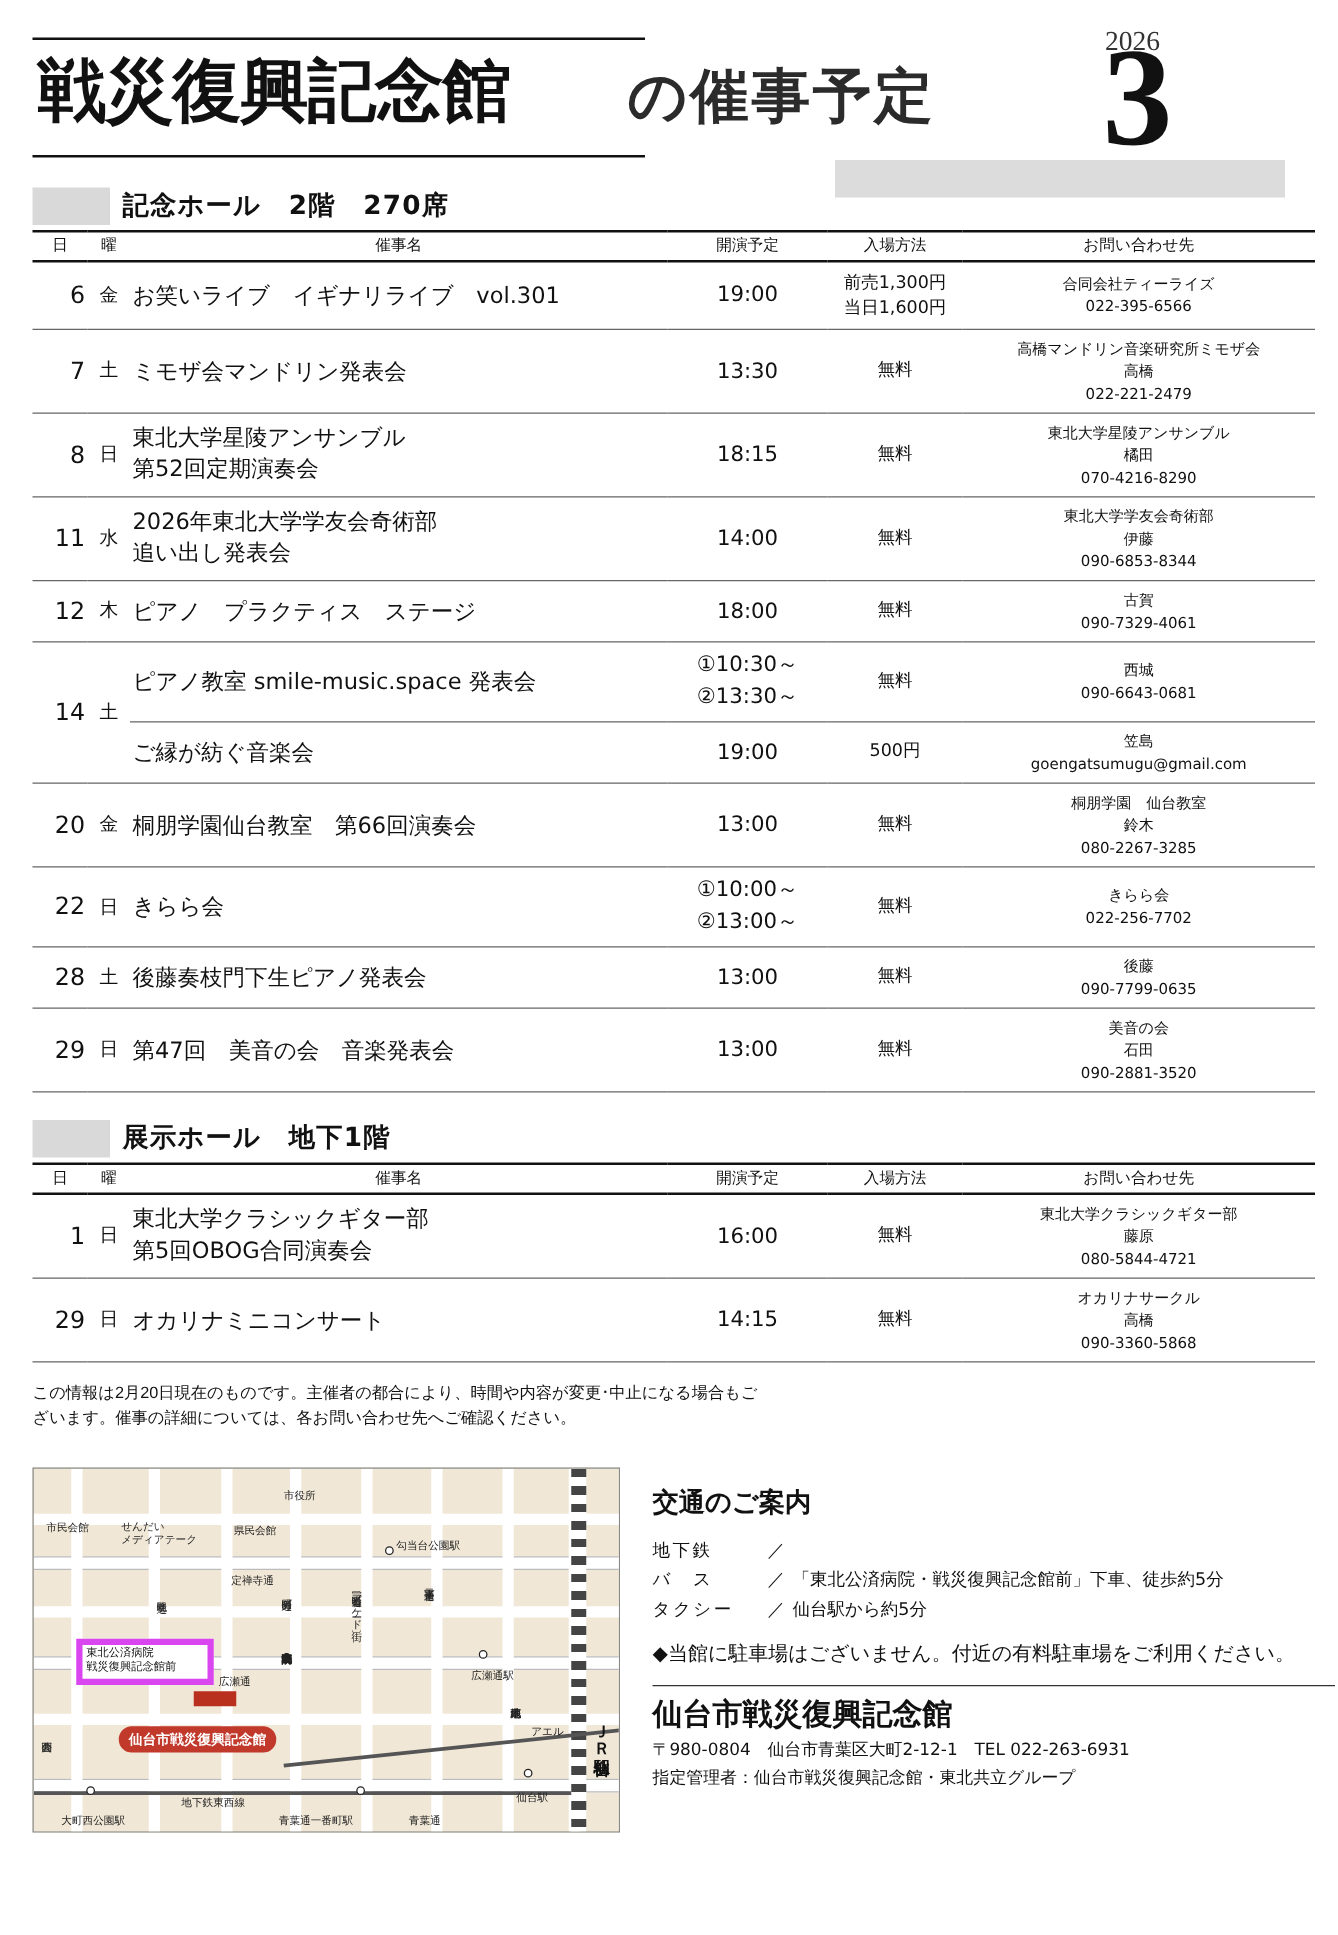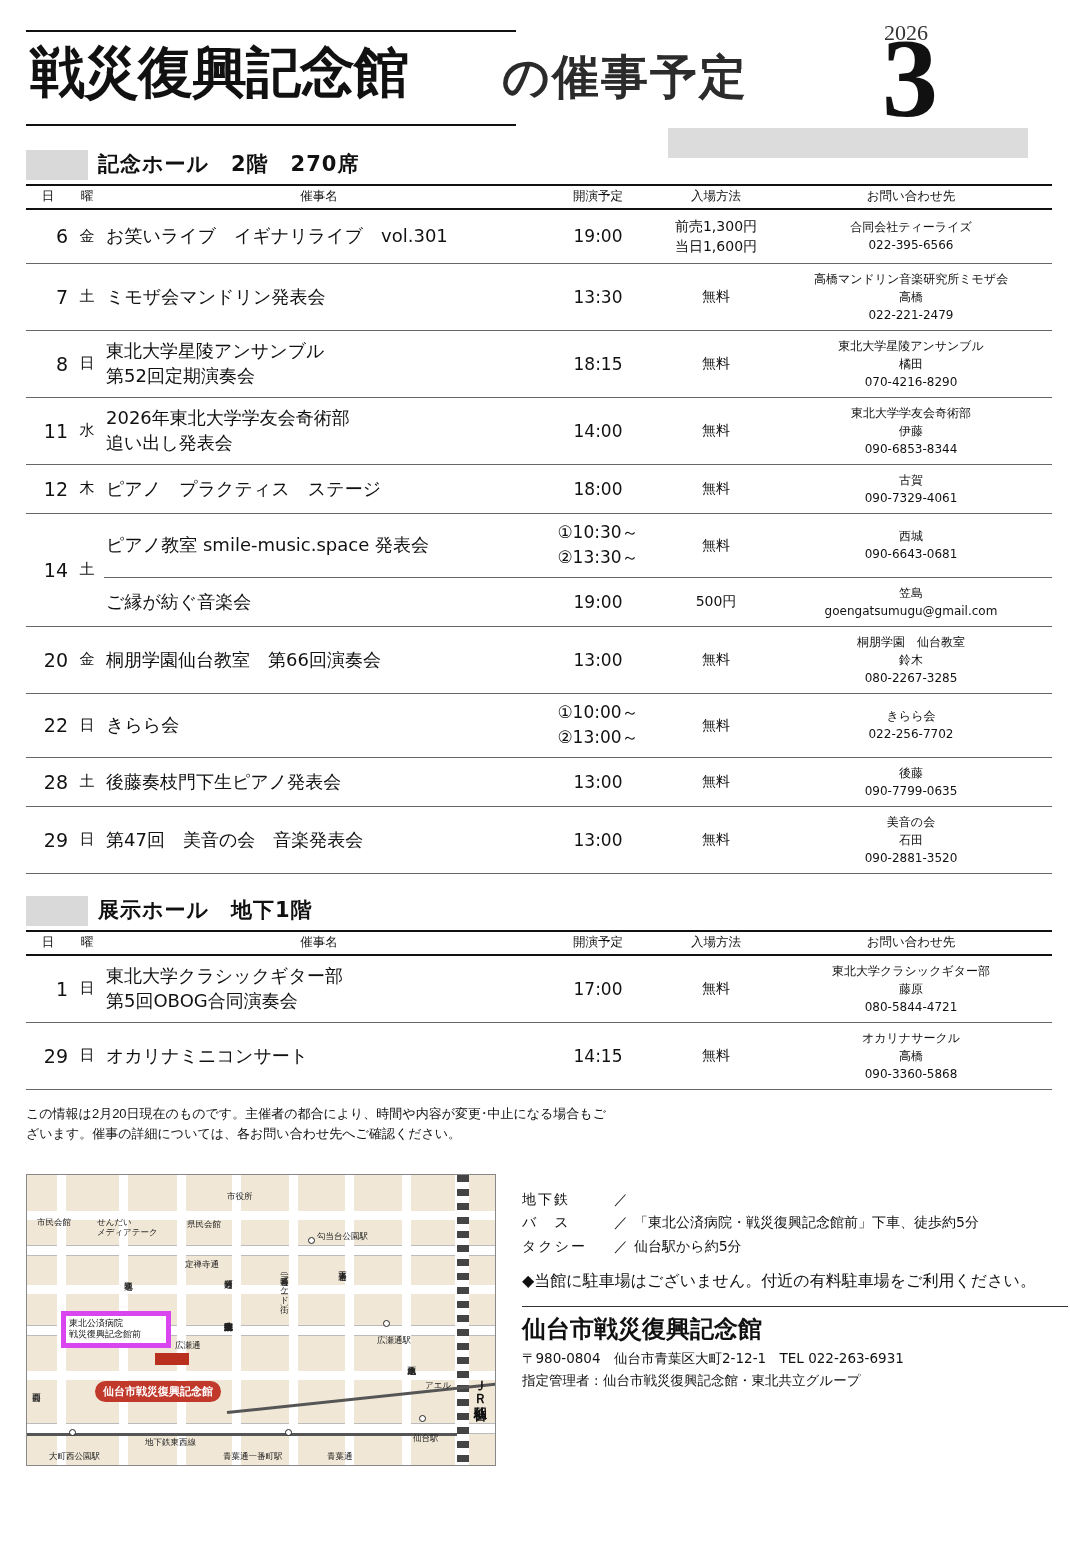--- a/index.html
+++ b/index.html
@@ -285,21 +285,21 @@
         <th>入場方法</th>
         <th>お問い合わせ先</th>
       </tr>
     </thead>
     <tbody>
       <tr>
         <td class="c-day">1</td>
         <td class="c-dow">日</td>
         <td class="c-name multiline" style="white-space:pre-line">東北大学クラシックギター部
 第5回OBOG合同演奏会</td>
-        <td class="c-time">17:00</td>
+        <td class="c-time">16:00</td>
         <td class="c-fee">無料</td>
         <td class="c-contact" style="white-space:pre-line">東北大学クラシックギター部
 藤原
 080-5844-4721</td>
       </tr>
       <tr>
         <td class="c-day thickline">29</td>
         <td class="c-dow thickline">日</td>
         <td class="c-name thickline">オカリナミニコンサート</td>
         <td class="c-time thickline">14:15</td>
@@ -370,20 +370,21 @@
       <div class="lbl" style="left:300px;top:276px;">青葉通</div>
       <div class="lbl" style="left:386px;top:258px;">仙台駅</div>
       <div class="jr" style="left:444px;top:196px;">ＪＲ仙台駅</div>
 
       <div class="box" style="left:34px;top:136px;width:110px;">東北公済病院<br>戦災復興記念館前</div>
       <div class="redmark" style="left:128px;top:178px;width:34px;height:12px;"></div>
       <div class="redbox" style="left:68px;top:206px;">仙台市戦災復興記念館</div>
     </div>
 
     <div class="access">
+      <h3>交通のご案内</h3>
 
       <div class="rowline">
         <span class="k">地下鉄</span>
         <span class="sl">／</span>
       </div>
 
       <div class="rowline">
         <span class="k">バ　ス</span>
         <span class="sl">／</span>
         <span>「東北公済病院・戦災復興記念館前」下車、徒歩約5分</span>

